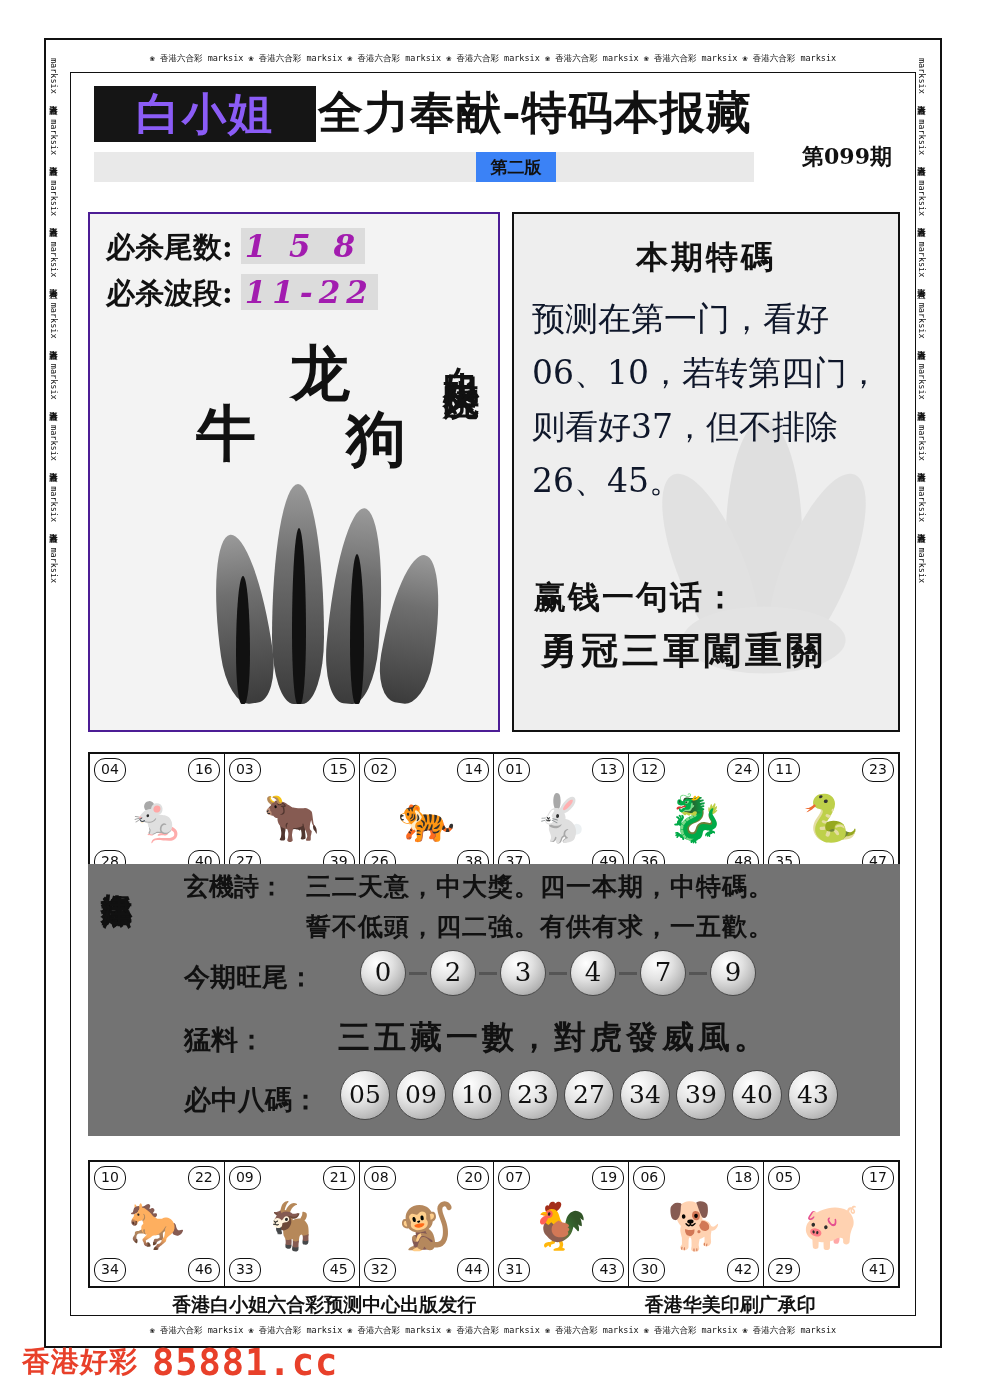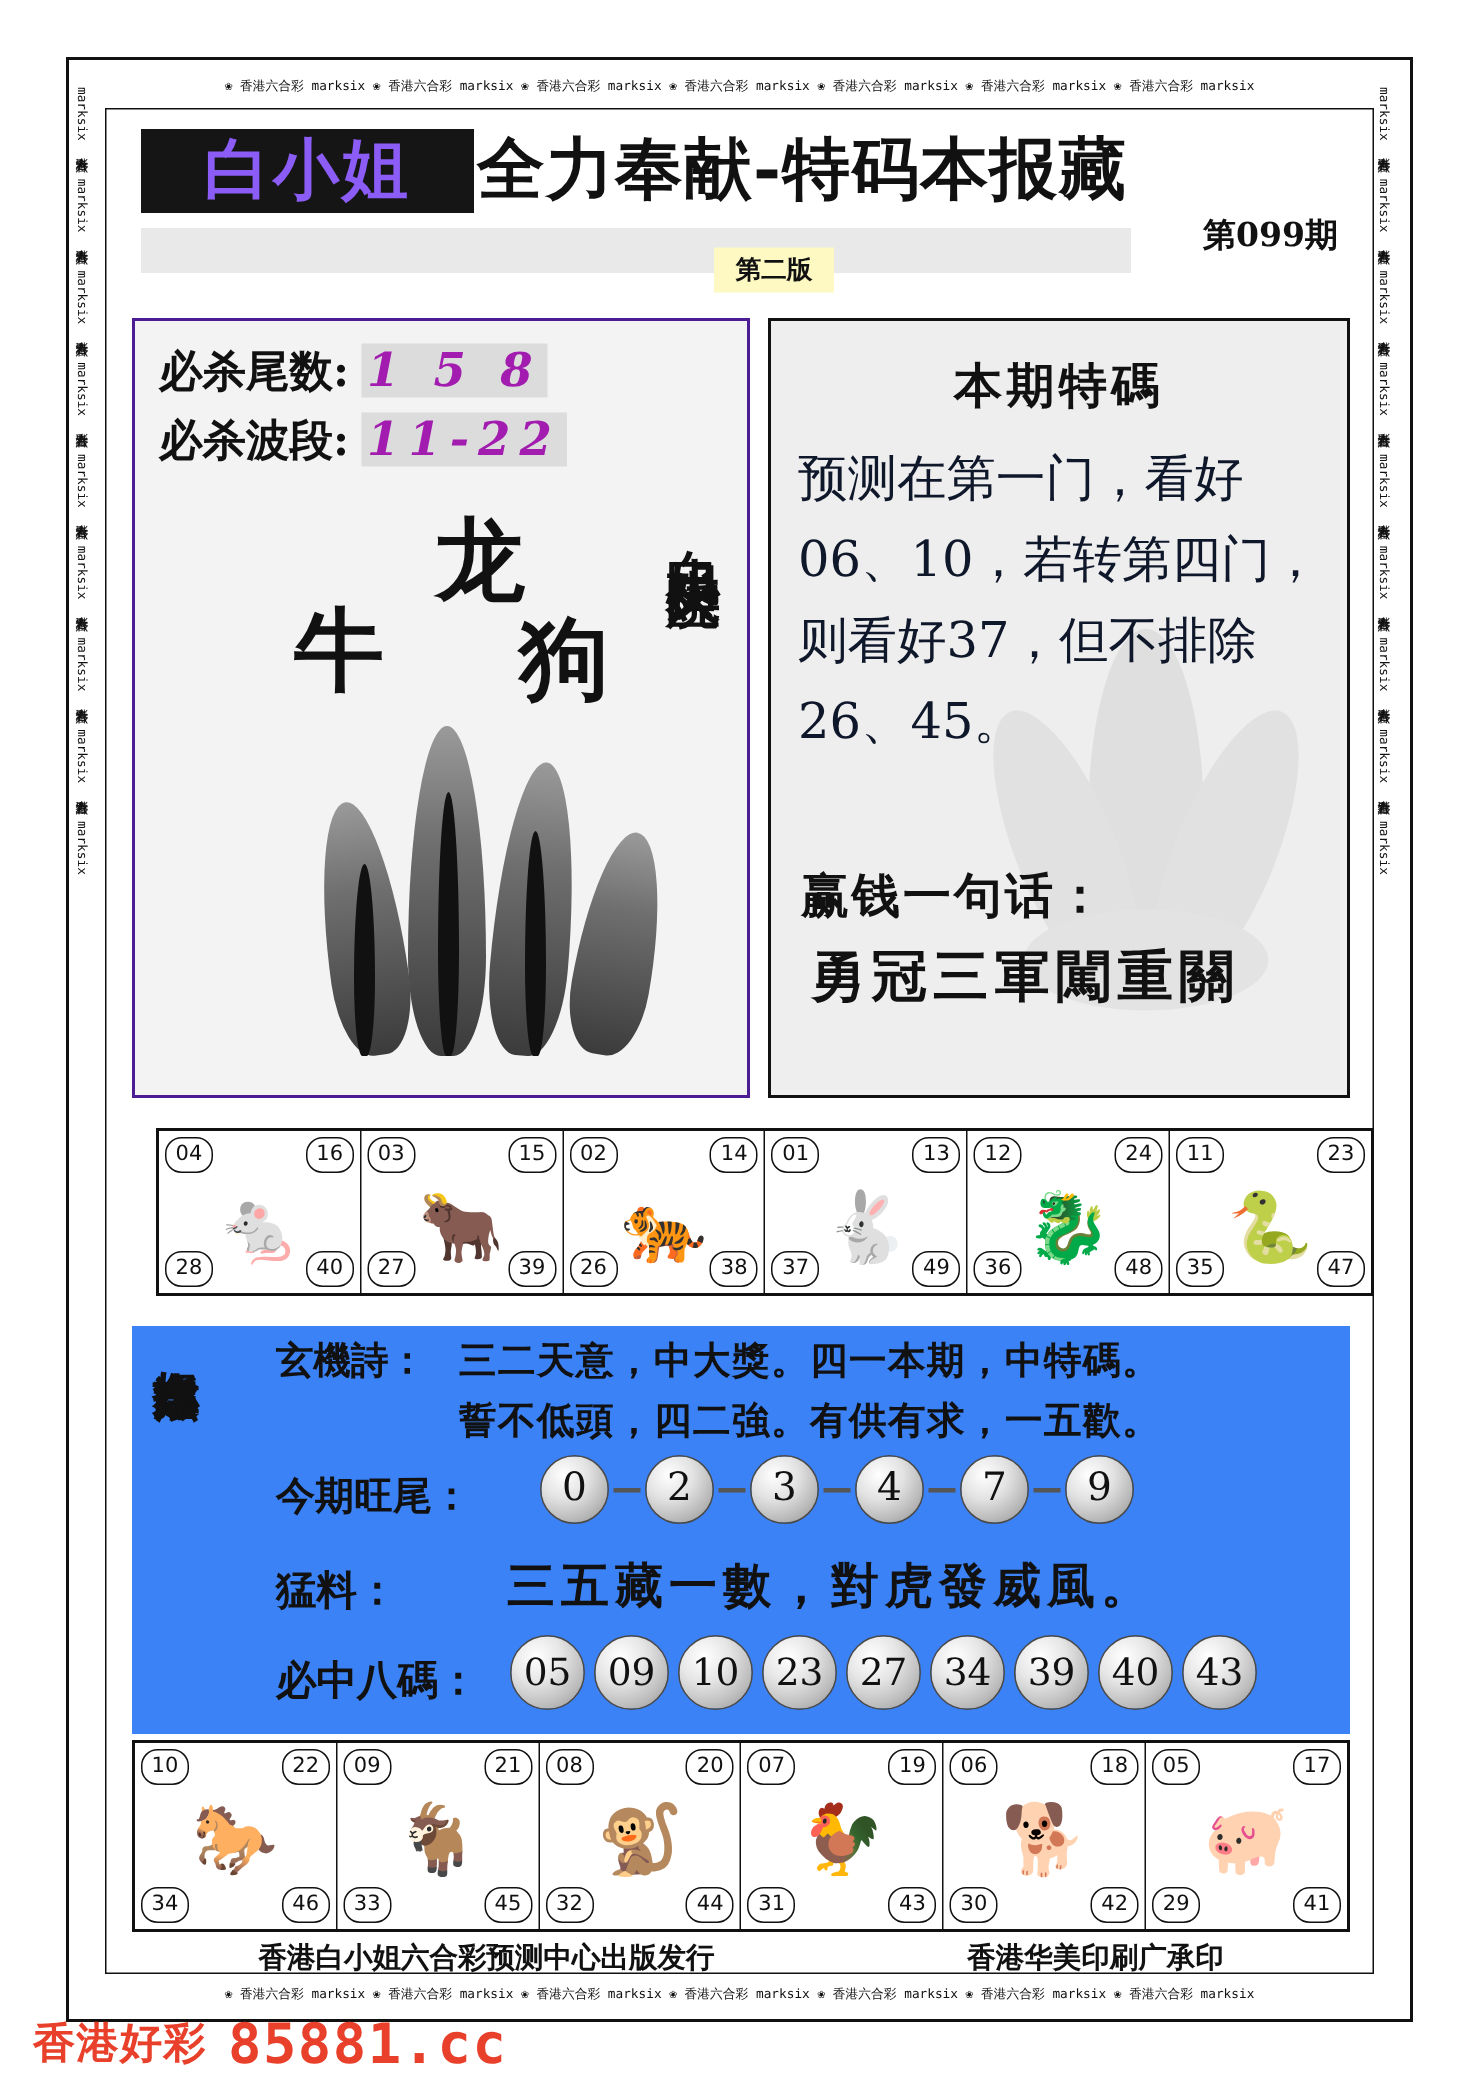--- a/index.html
+++ b/index.html
@@ -18,21 +18,21 @@
   .vtext{writing-mode:vertical-rl;text-orientation:mixed;font-family:"DejaVu Sans Mono","Liberation Mono",monospace;font-size:8.5px;line-height:11px;height:1270px;white-space:nowrap;color:#111;}
 
   .inner-frame{position:absolute;left:70px;top:72px;width:846px;height:1244px;border:1px solid #111;box-sizing:border-box;background:#fff;}
 
   
   .header{position:absolute;left:78px;top:80px;width:830px;height:118px;}
   .brand{position:absolute;left:16px;top:6px;width:222px;height:56px;background:#151515;color:#8b5cf6;font-family:"DejaVu Serif","Liberation Serif",serif;font-weight:bold;font-size:44px;line-height:56px;text-align:center;letter-spacing:2px;}
   .headline{position:absolute;left:240px;top:4px;font-family:"DejaVu Serif","Liberation Serif",serif;font-weight:bold;font-size:45px;line-height:58px;color:#111;letter-spacing:1px;}
   .issue{position:absolute;right:16px;top:62px;font-family:"DejaVu Serif","Liberation Serif",serif;font-weight:bold;font-size:22px;color:#111;}
   .subbar{position:absolute;left:16px;top:72px;width:660px;height:30px;background:#e9e9e9;}
-  .subbar-label{position:absolute;left:398px;top:85px;width:80px;height:30px;line-height:30px;text-align:center;font-family:"DejaVu Serif","Liberation Serif",serif;font-weight:bold;font-size:17px;color:#111;background:#fef9c3;}
+  .subbar-label{position:absolute;left:398px;top:72px;width:80px;height:30px;line-height:30px;text-align:center;font-family:"DejaVu Serif","Liberation Serif",serif;font-weight:bold;font-size:17px;color:#111;background:#3b82f6;}
 
   
   .panel-left{position:absolute;left:88px;top:212px;width:412px;height:520px;border:2px solid #4c1d95;background:#f3f3f3;box-sizing:border-box;overflow:hidden;}
   .panel-right{position:absolute;left:512px;top:212px;width:388px;height:520px;border:2px solid #111;background:#eeeeee;box-sizing:border-box;overflow:hidden;}
 
   .kill-block{position:absolute;left:16px;top:14px;}
   .kill-row{display:flex;align-items:baseline;margin-bottom:6px;}
   .kill-label{font-family:"DejaVu Serif","Liberation Serif",serif;font-weight:bold;font-size:29px;color:#111;}
   .kill-val{font-family:"DejaVu Serif","Liberation Serif",serif;font-style:italic;font-weight:bold;font-size:31px;color:#a21caf;margin-left:8px;letter-spacing:6px;}
   .kill-hl{background:#dcdcdc;padding:0 4px;}
@@ -57,33 +57,33 @@
   .vlabel{position:absolute;right:14px;top:124px;writing-mode:vertical-rl;text-orientation:upright;font-family:"DejaVu Serif","Liberation Serif",serif;font-weight:bold;font-size:36px;line-height:44px;color:#111;letter-spacing:4px;}
 
   .pr-title{position:absolute;left:0;top:22px;width:100%;text-align:center;font-family:"DejaVu Serif","Liberation Serif",serif;font-weight:bold;font-size:32px;color:#111;letter-spacing:3px;}
   .pr-body{position:absolute;left:18px;top:78px;width:356px;font-family:"DejaVu Serif","Liberation Serif",serif;font-size:33px;line-height:54px;color:#0f172a;text-align:left;}
   .pr-win-label{position:absolute;left:20px;top:362px;font-family:"DejaVu Serif","Liberation Serif",serif;font-weight:bold;font-size:32px;color:#111;letter-spacing:2px;}
   .pr-win-text{position:absolute;left:26px;top:412px;font-family:"DejaVu Serif","Liberation Serif",serif;font-weight:bold;font-size:37px;color:#111;letter-spacing:4px;}
   .watermark{position:absolute;left:130px;top:180px;width:240px;height:300px;opacity:.12;}
 
   
   .strip{position:absolute;border:2px solid #111;box-sizing:border-box;background:#fff;display:flex;}
-  .strip-top{left:104px;top:752px;width:812px;height:112px;}
+  .strip-top{left:88px;top:752px;width:812px;height:128px;}
   .strip-bot{left:88px;top:1160px;width:812px;height:128px;}
   .cell{position:relative;flex:1;border-right:1px solid #111;overflow:hidden;}
   .cell:last-child{border-right:none;}
   .num{position:absolute;width:30px;height:22px;border:1.5px solid #111;border-radius:11px;font-family:"DejaVu Sans","Liberation Sans",sans-serif;font-size:14px;line-height:21px;text-align:center;color:#111;background:#fff;}
   .n-tl{left:4px;top:4px;}
   .n-tr{right:4px;top:4px;}
   .n-bl{left:4px;bottom:4px;}
   .n-br{right:4px;bottom:4px;}
   .animal{position:absolute;left:0;top:24px;width:100%;height:80px;display:flex;align-items:center;justify-content:center;font-size:46px;color:#2a2a2a;font-family:"DejaVu Sans","Liberation Sans",sans-serif;}
 
   
-  .mid{position:absolute;left:88px;top:884px;width:812px;height:272px;background:#3b82f6;}
+  .mid{position:absolute;left:88px;top:864px;width:812px;height:272px;background:#737373;}
   .mid-vlabel{position:absolute;left:10px;top:6px;writing-mode:vertical-rl;text-orientation:upright;font-family:"DejaVu Serif","Liberation Serif",serif;font-weight:bold;font-size:31px;line-height:38px;color:#111;}
   .poem-label{position:absolute;left:96px;top:6px;font-family:"DejaVu Serif","Liberation Serif",serif;font-weight:bold;font-size:25px;color:#111;}
   .poem-l1{position:absolute;left:218px;top:6px;font-family:"DejaVu Serif","Liberation Serif",serif;font-weight:bold;font-size:25px;color:#111;letter-spacing:1px;}
   .poem-l2{position:absolute;left:218px;top:46px;font-family:"DejaVu Serif","Liberation Serif",serif;font-weight:bold;font-size:25px;color:#111;letter-spacing:1px;}
 
   .tail-label{position:absolute;left:96px;top:96px;font-family:"DejaVu Serif","Liberation Serif",serif;font-weight:bold;font-size:26px;color:#111;}
   .tail-row{position:absolute;left:272px;top:86px;display:flex;align-items:center;}
   .ball{width:44px;height:44px;border-radius:50%;border:1.5px solid #4a4a4a;
     background:radial-gradient(circle at 34% 28%,#ffffff 0%,#e2e2e2 38%,#b9b9b9 70%,#8e8e8e 100%);
     font-family:"DejaVu Serif","Liberation Serif",serif;font-size:26px;line-height:43px;text-align:center;color:#111;}

